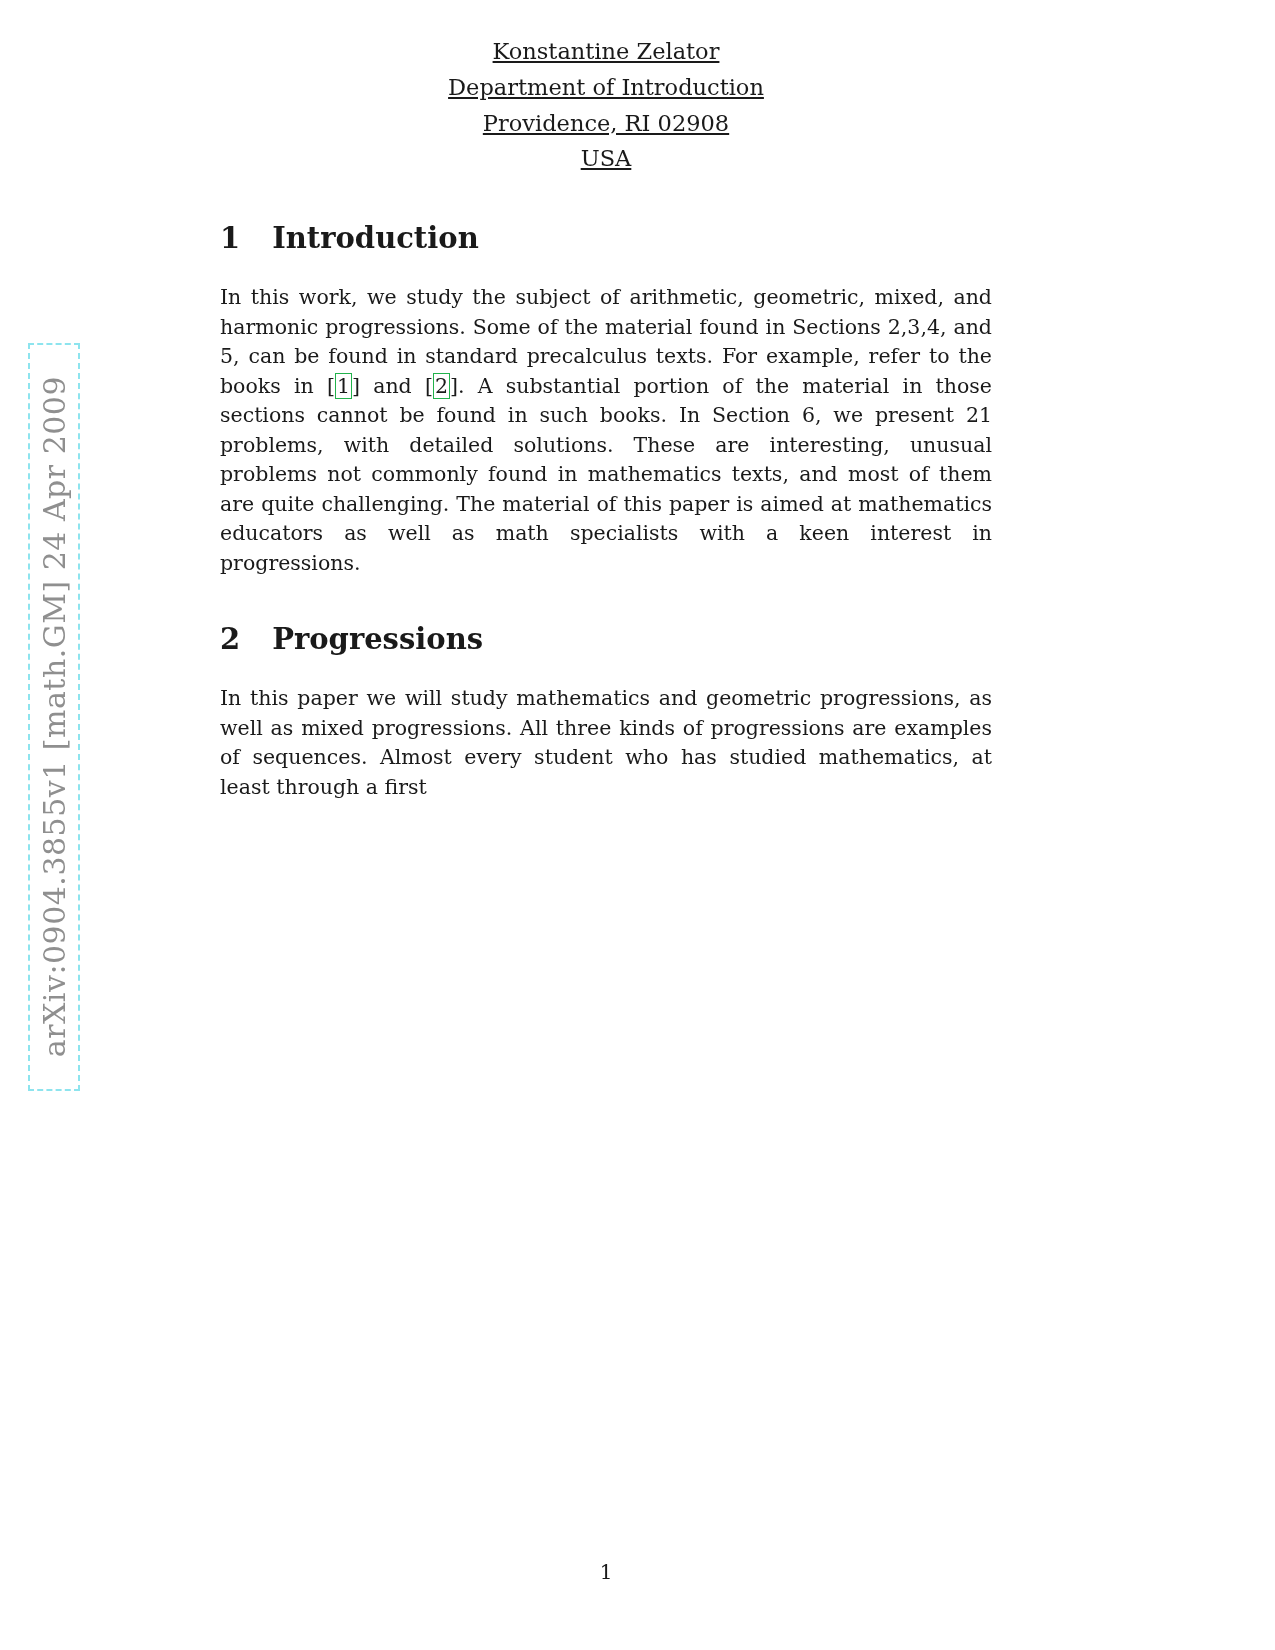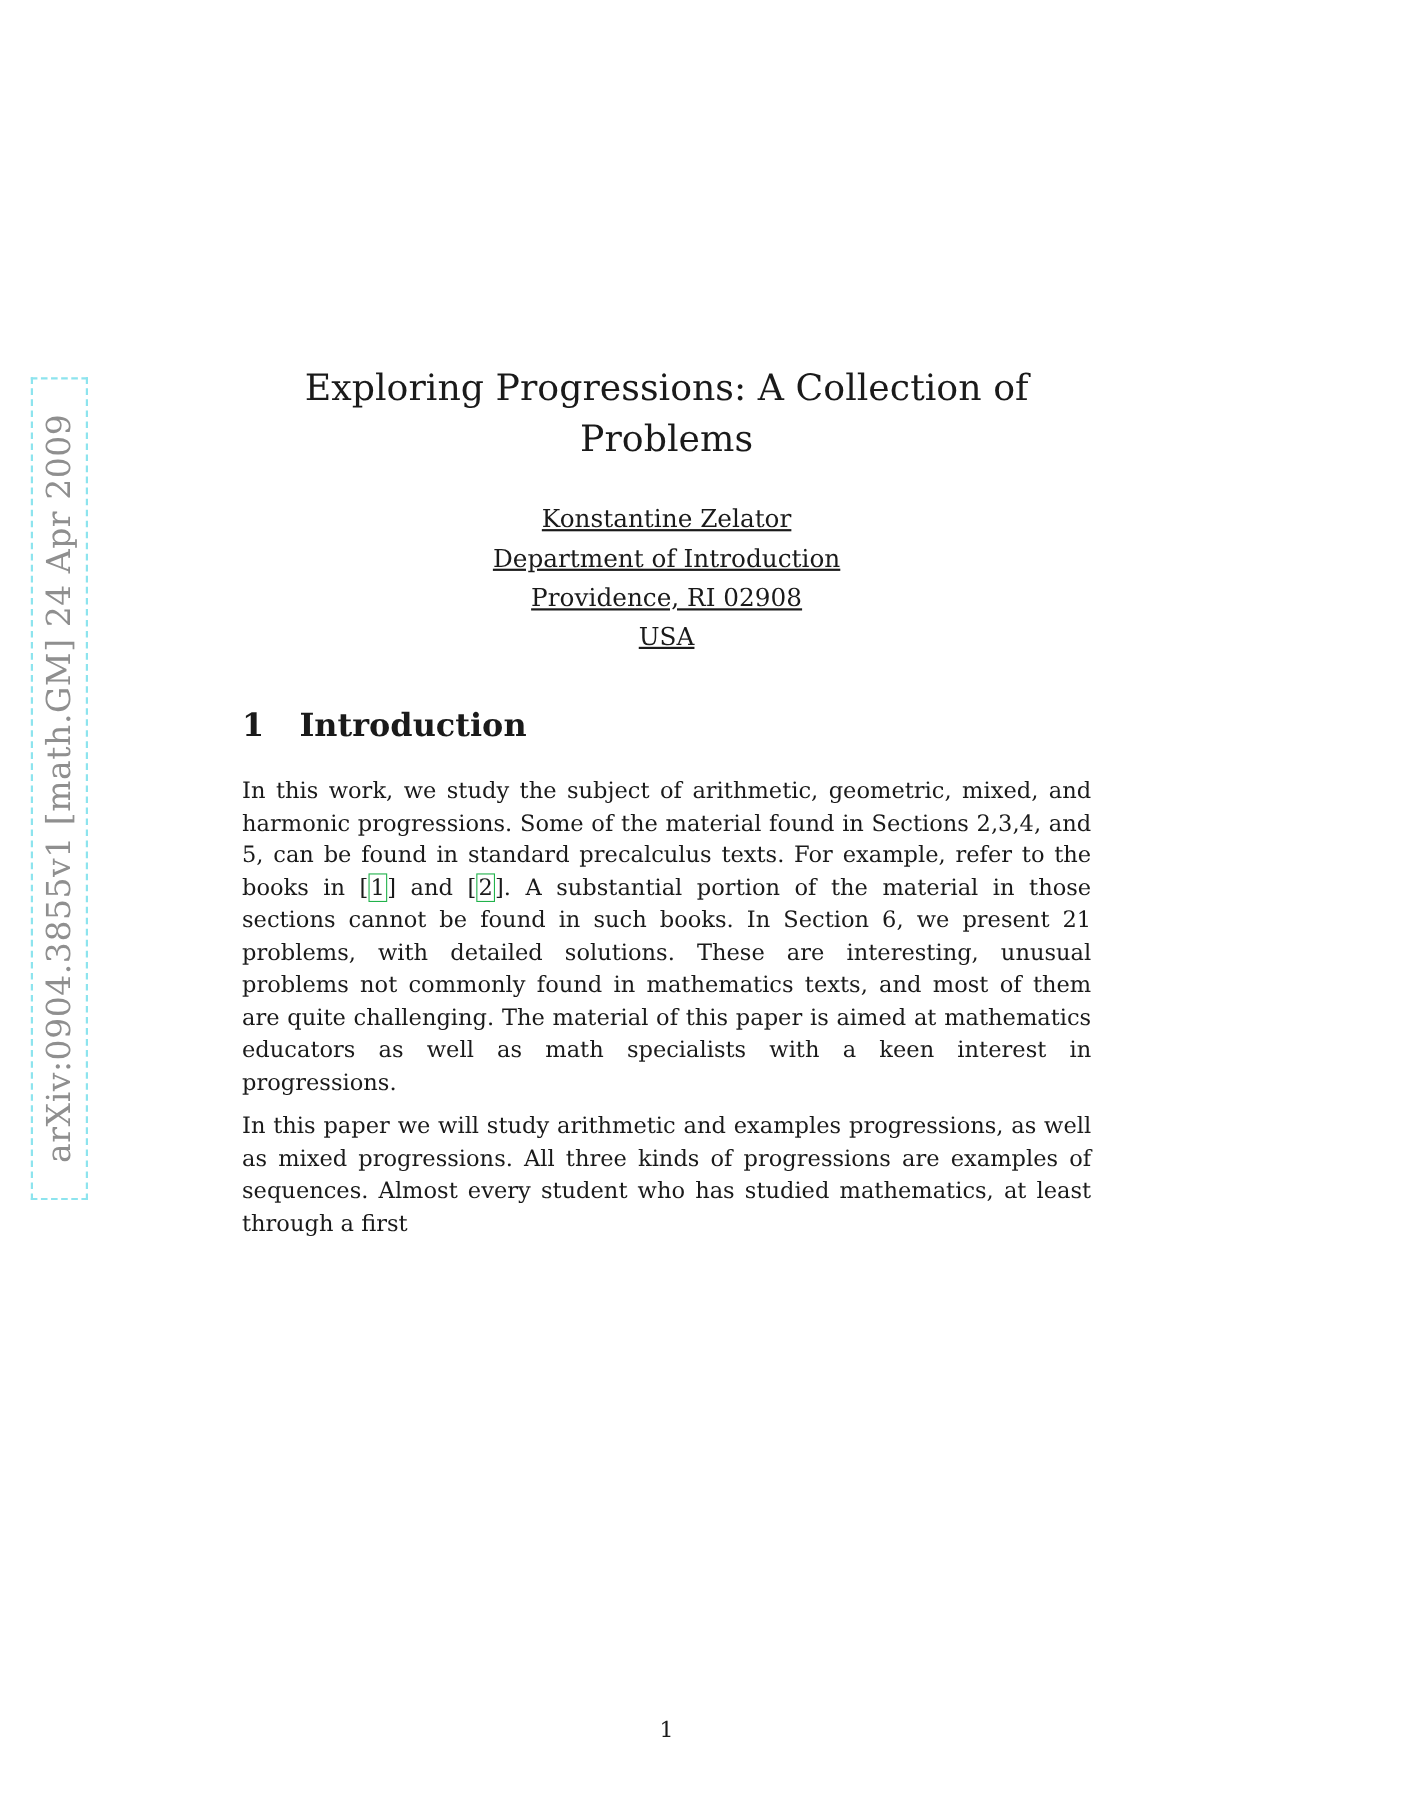--- a/index.html
+++ b/index.html
@@ -109,36 +109,38 @@
 <body>
 
 <div class="page">
 
   <div class="watermark-box">
     <div class="watermark-text">arXiv:0904.3855v1  [math.GM]  24 Apr 2009</div>
   </div>
 
   <div class="content">
 
-    <h1 class="doc-title">Exploring Progressions: A Collection of Problems</h1>
 
     <div class="author-block">
       <span class="author-line">Konstantine Zelator</span>
       <span class="author-line">Department of Introduction</span>
       <span class="author-line">Providence, RI 02908</span>
       <span class="author-line">USA</span>
     </div>
 
 
     <h2 class="section-heading">
       <span class="sec-num">1</span><span>Introduction</span>
     </h2>
 
     <p class="para"><span>In this work, we study the subject of arithmetic, geometric, mixed, and harmonic progressions. Some of the material found in Sections 2,3,4, and 5, can be found in standard precalculus texts. For example, refer to the books in [</span><span class="cite">1</span><span>] and [</span><span class="cite">2</span><span>]. A substantial portion of the material in those sections cannot be found in such books. In Section 6, we present 21 problems, with detailed solutions. These are interesting, unusual problems not commonly found in mathematics texts, and most of them are quite challenging. The material of this paper is aimed at mathematics educators as well as math specialists with a keen interest in progressions.</span></p>
 
+    <h2 class="section-heading">
+      <span class="sec-num">2</span><span>Progressions</span>
+    </h2>
 
-    <p class="para">In this paper we will study arithmetic and examples progressions, as well as mixed progressions. All three kinds of progressions are examples of sequences. Almost every student who has studied mathematics, at least through a first</p>
+    <p class="para">In this paper we will study mathematics and geometric progressions, as well as mixed progressions. All three kinds of progressions are examples of sequences. Almost every student who has studied mathematics, at least through a first</p>
 
   </div>
 
   <div class="page-number">1</div>
 
 </div>
 
 </body></html>

